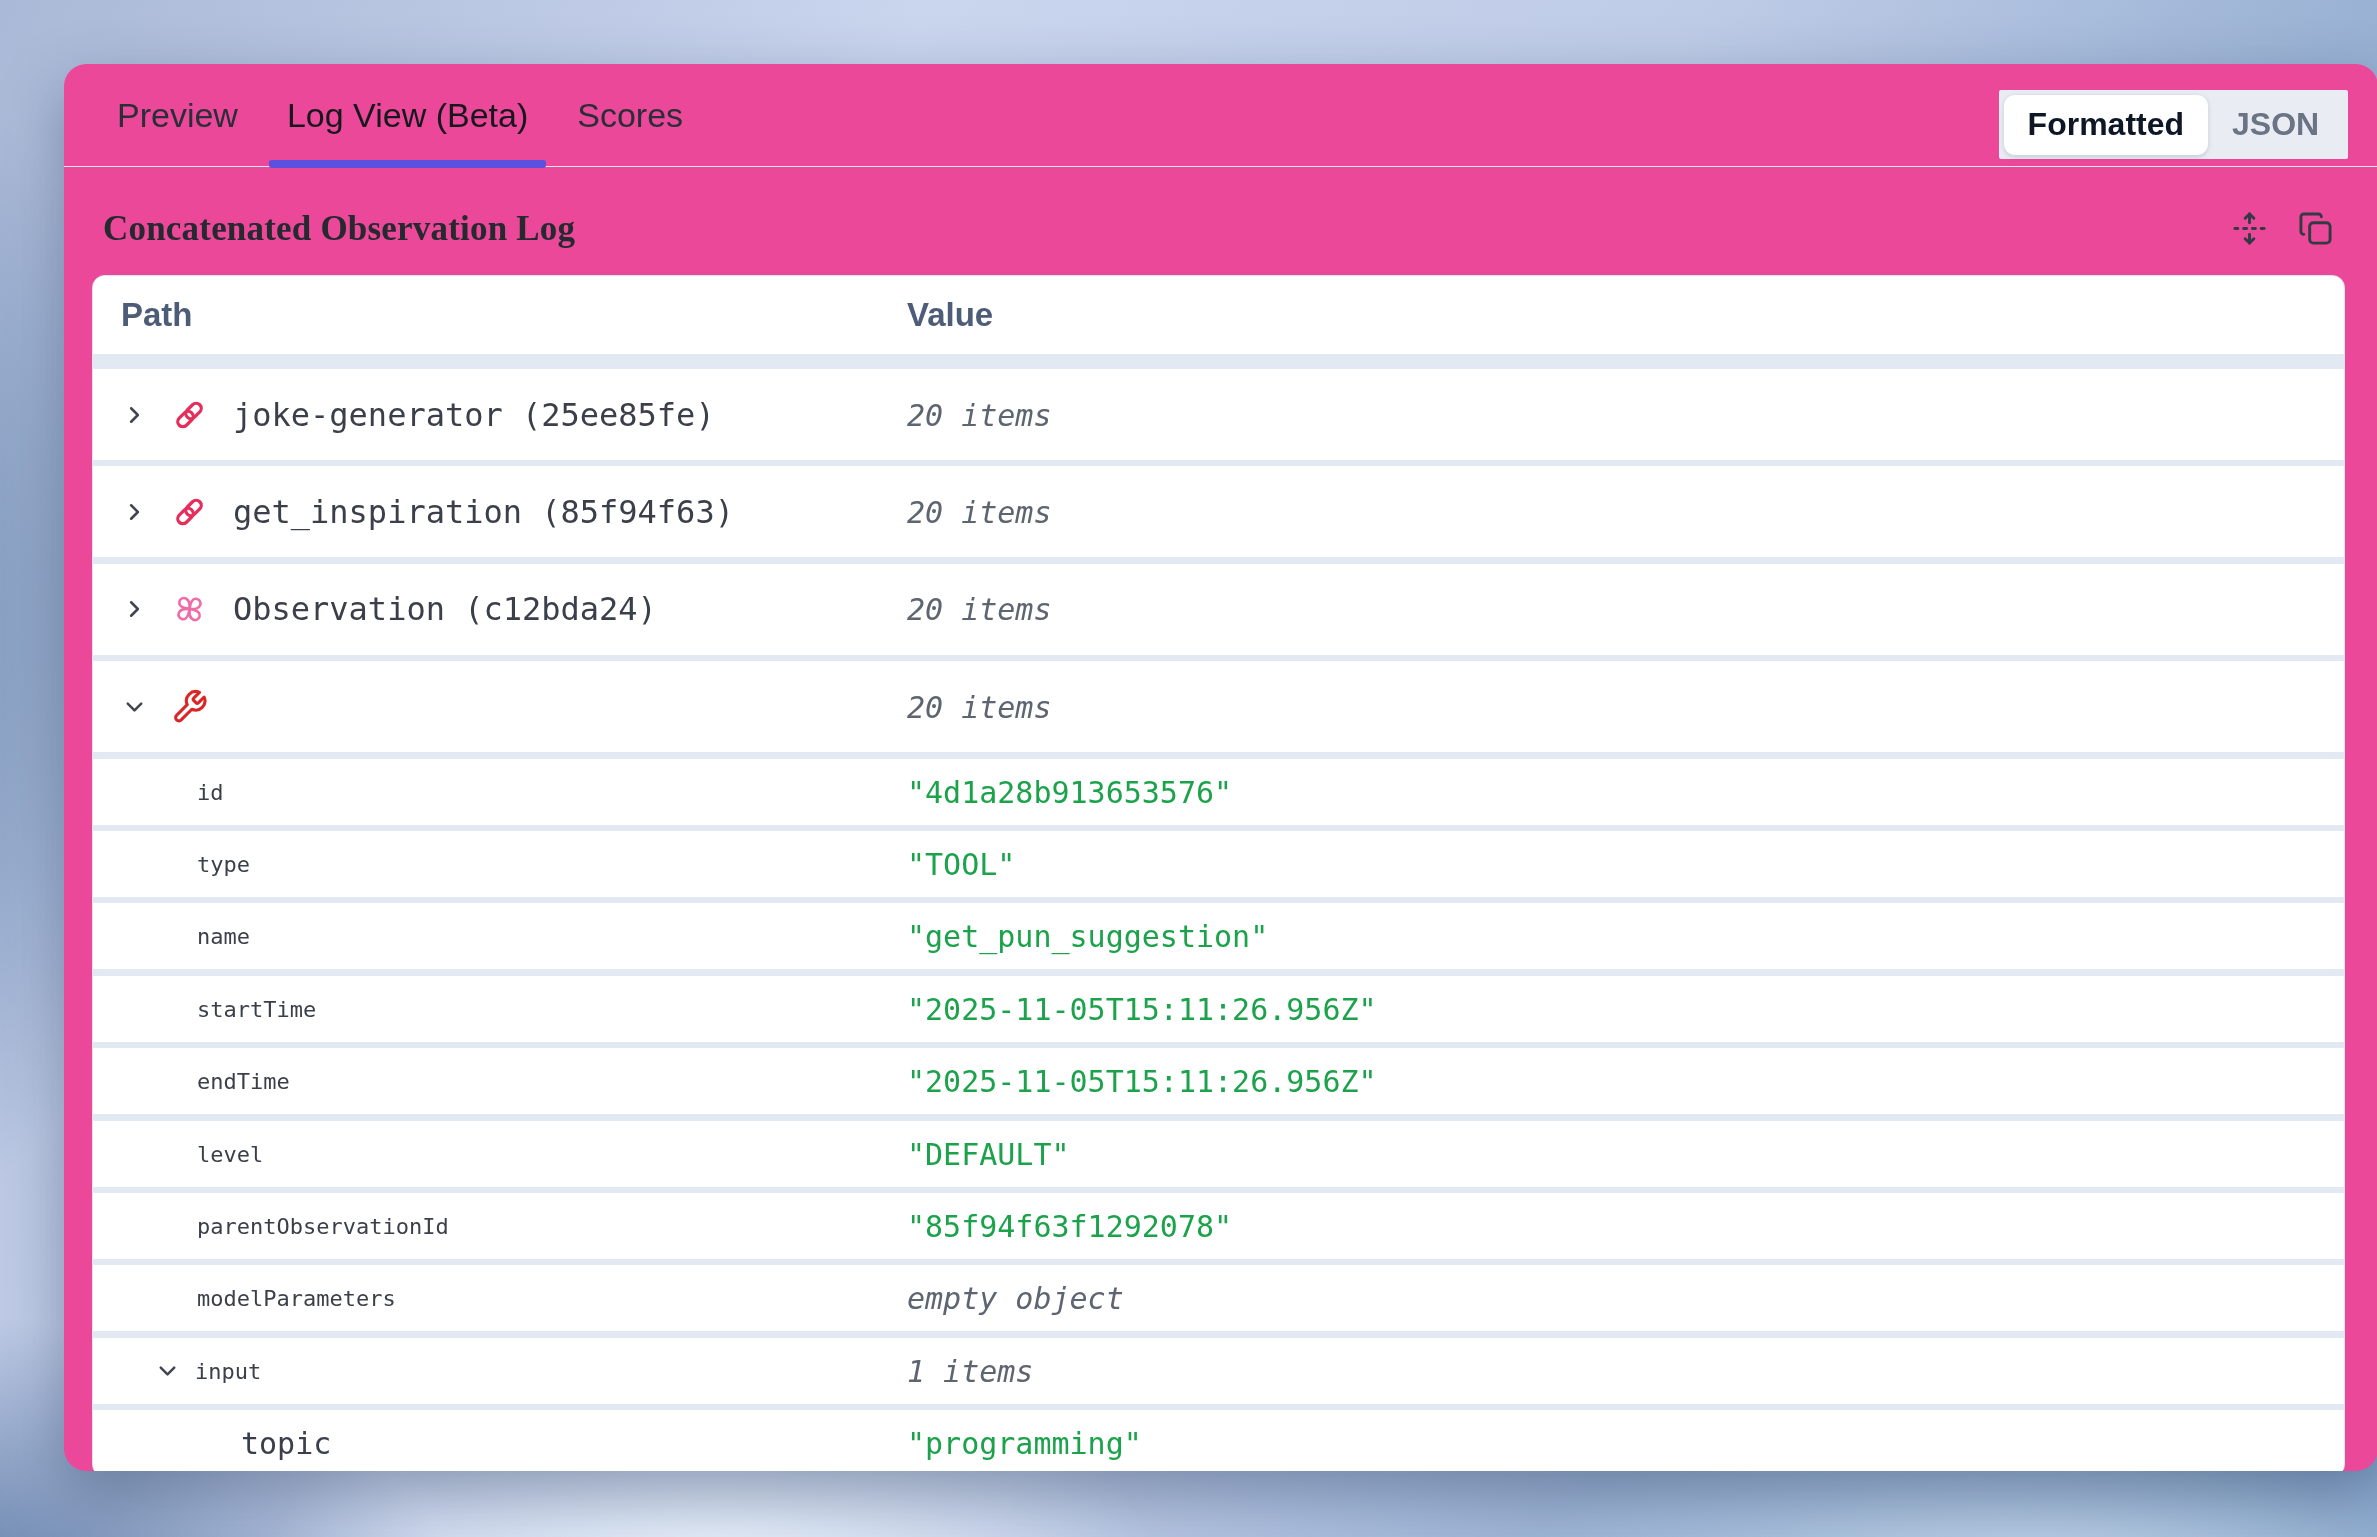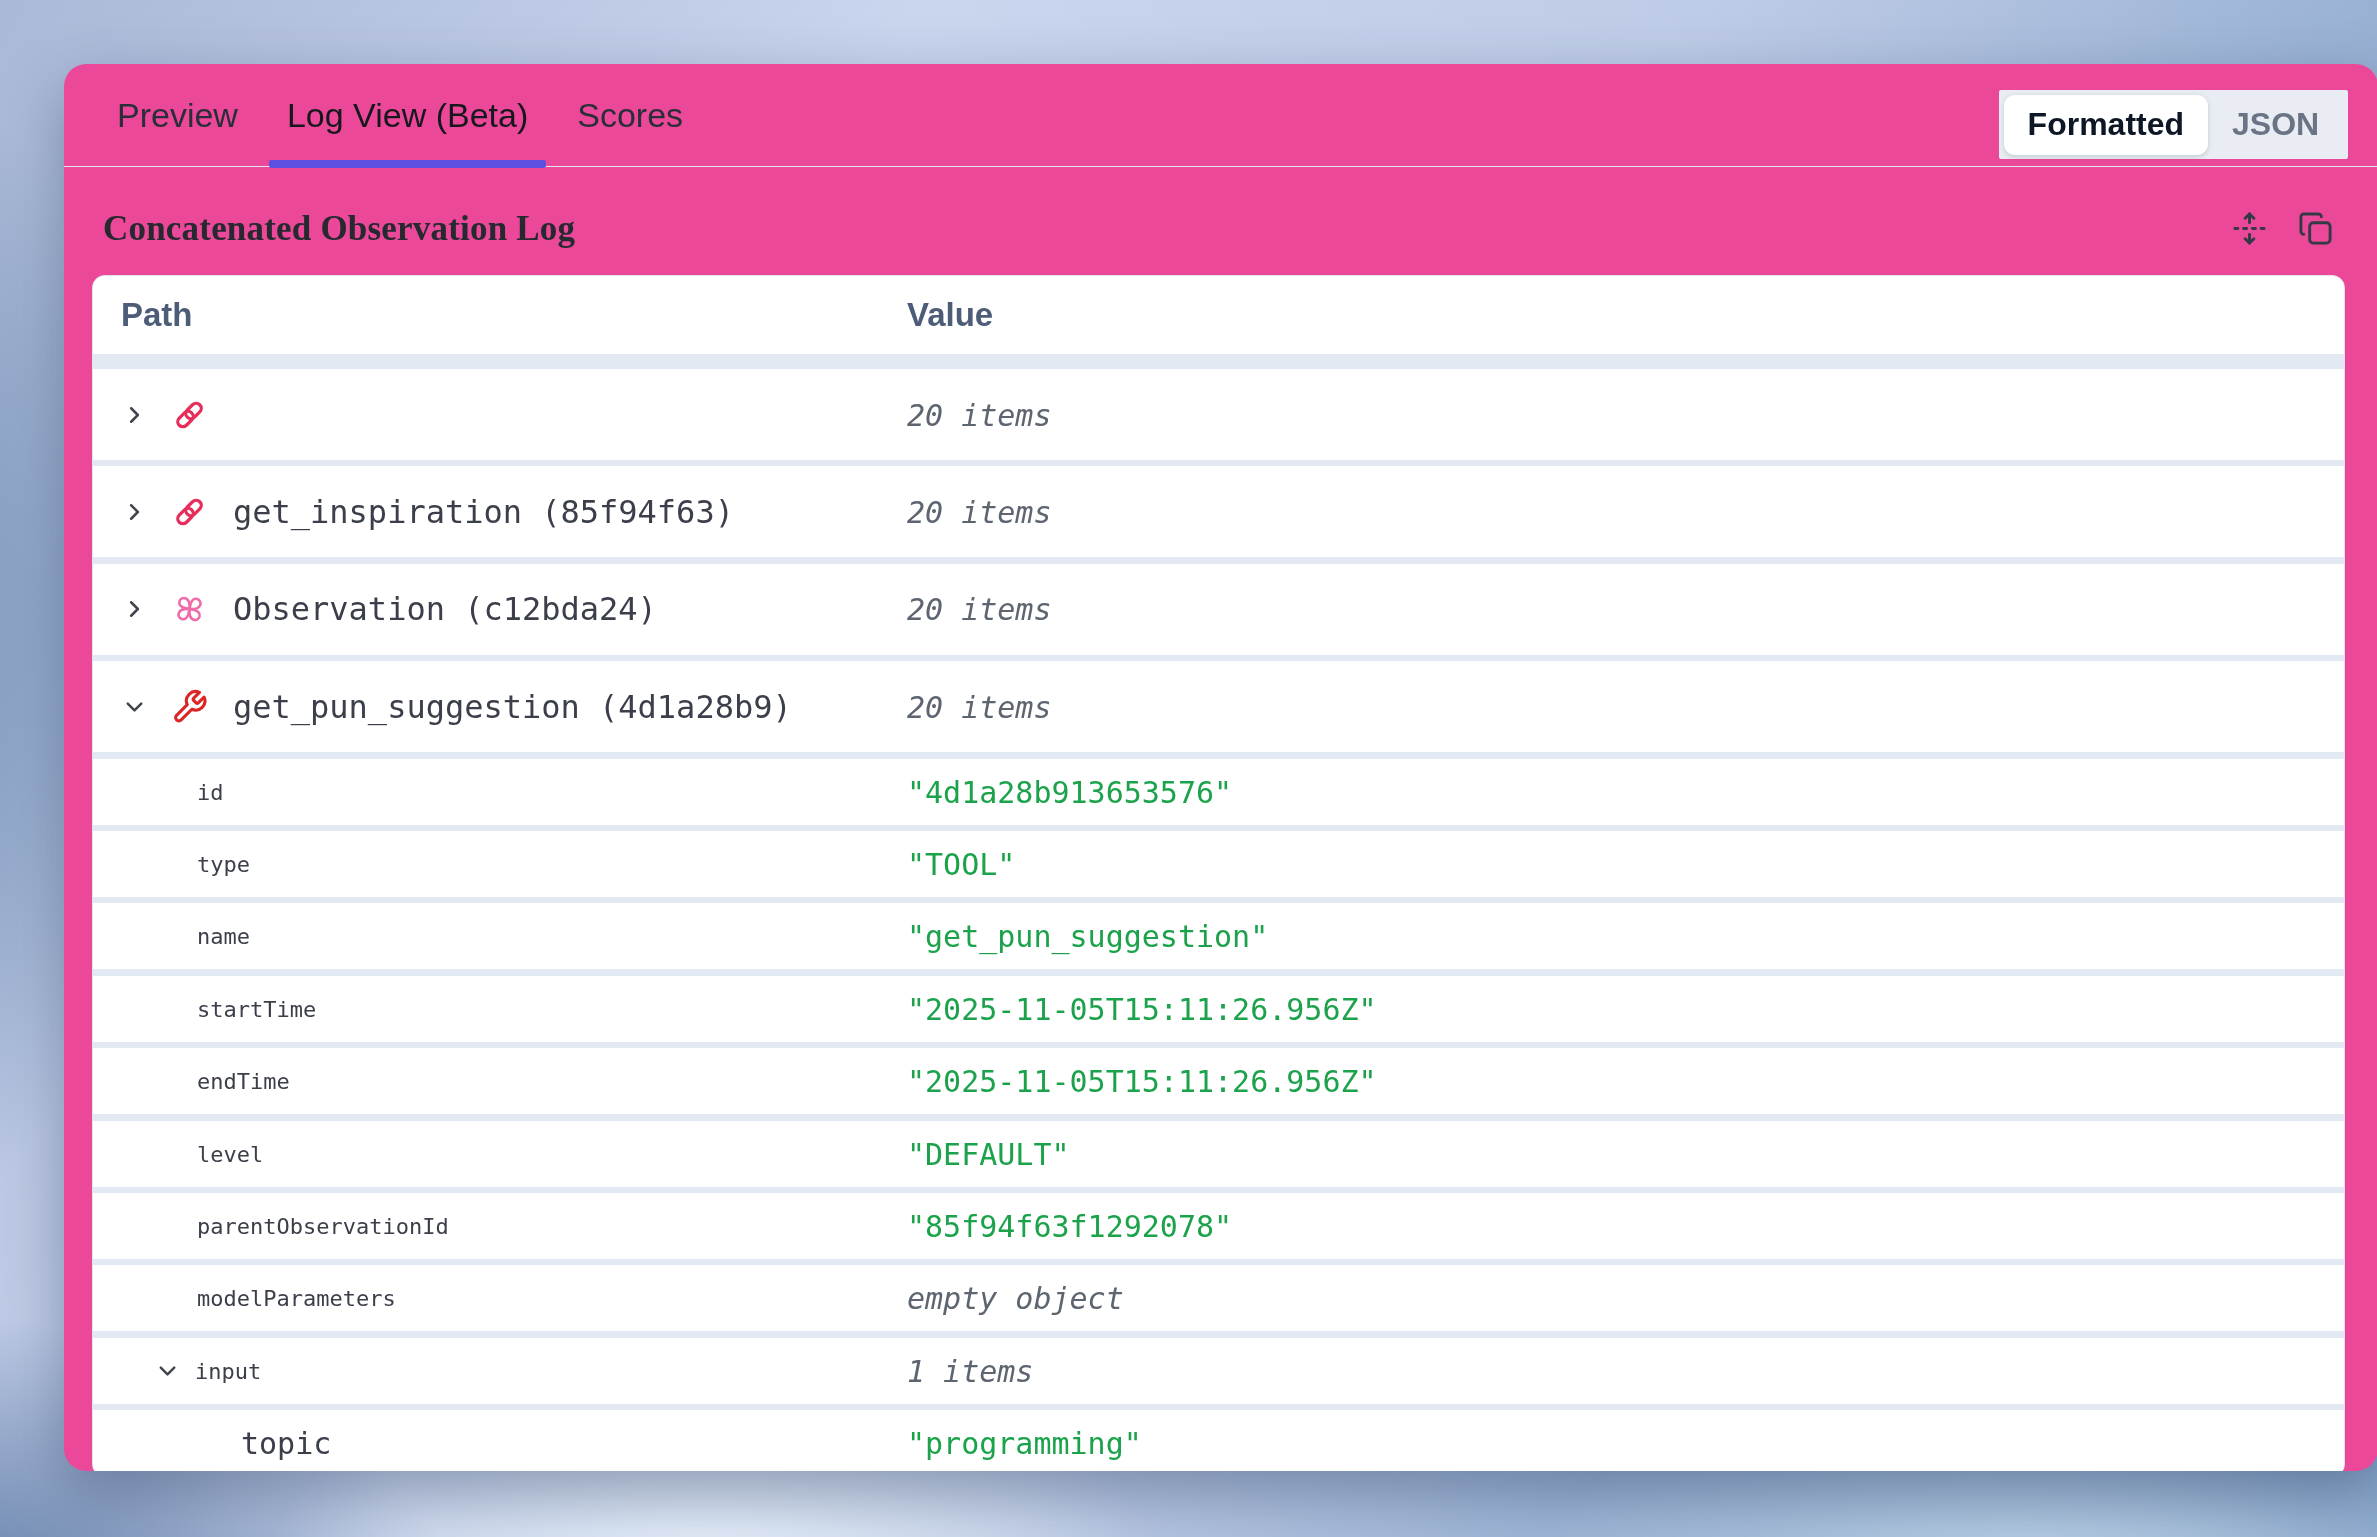--- a/index.html
+++ b/index.html
@@ -144,20 +144,21 @@
             </svg>
           </span>
     <span class="typeicon link">
             <svg viewBox="0 0 24 24" fill="none" stroke="currentColor" stroke-width="2.1">
               <g transform="rotate(-45 12 12)">
                 <rect x="2.6" y="8.7" width="11.4" height="6.6" rx="3.3"></rect>
                 <rect x="10" y="8.7" width="11.4" height="6.6" rx="3.3"></rect>
               </g>
             </svg>
           </span>
+    <span class="pathlabel">joke-generator (25ee85fe)</span>
     <span class="val meta">20 items</span>
   </div>
         <div class="row lvl1 expandable">
     <span class="chev">
             <svg viewBox="0 0 24 24" fill="none" stroke="currentColor" stroke-width="2.2" stroke-linecap="round" stroke-linejoin="round">
               <path d="m9 18 6-6-6-6"></path>
             </svg>
           </span>
     <span class="typeicon link">
             <svg viewBox="0 0 24 24" fill="none" stroke="currentColor" stroke-width="2.1">
@@ -193,21 +194,20 @@
     <span class="chev">
             <svg viewBox="0 0 24 24" fill="none" stroke="currentColor" stroke-width="2.2" stroke-linecap="round" stroke-linejoin="round">
               <path d="m6 9 6 6 6-6"></path>
             </svg>
           </span>
     <span class="typeicon tool">
             <svg viewBox="0 0 24 24" fill="none" stroke="currentColor" stroke-width="2" stroke-linecap="round" stroke-linejoin="round">
               <path d="M14.7 6.3a1 1 0 0 0 0 1.4l1.6 1.6a1 1 0 0 0 1.4 0l3.77-3.77a6 6 0 0 1-7.94 7.94l-6.91 6.91a2.12 2.12 0 0 1-3-3l6.91-6.91a6 6 0 0 1 7.94-7.94l-3.76 3.76z"></path>
             </svg>
           </span>
-    <span class="pathlabel">get_pun_suggestion (4d1a28b9)</span>
     <span class="val meta">20 items</span>
   </div>
         <div class="row lvl2 child">
 
     <span class="pathlabel">id</span>
     <span class="val string">"4d1a28b913653576"</span>
   </div>
         <div class="row lvl2 child">
 
     <span class="pathlabel">type</span>

